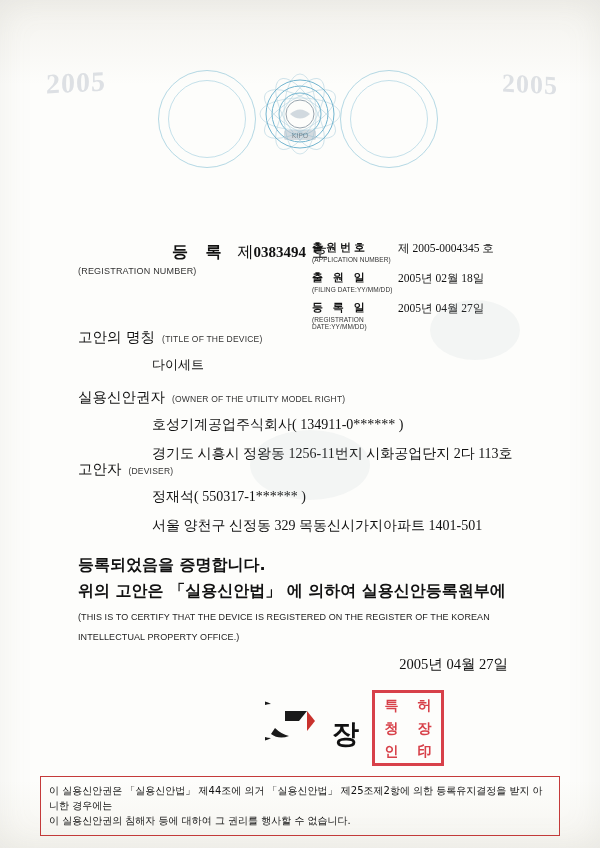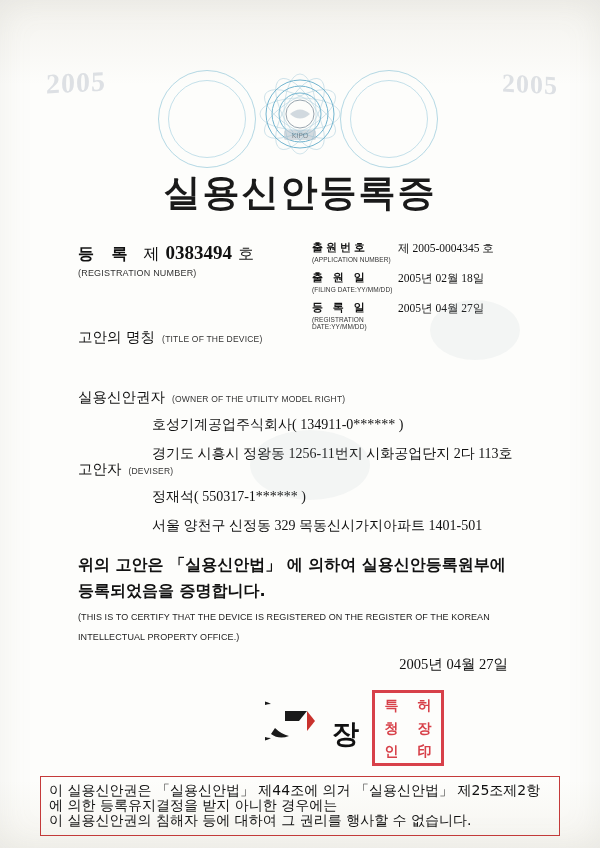--- a/index.html
+++ b/index.html
@@ -108,39 +108,39 @@
   
   .reg-row {
     position: absolute;
     left: 78px;
     top: 242px;
     width: 250px;
   }
   .reg-line {
     display: flex;
     align-items: baseline;
+    justify-content: flex-end;
   }
   .reg-label-ko {
     font-family: "DejaVu Sans", sans-serif;
     font-size: 16px;
     font-weight: bold;
     letter-spacing: 6px;
     color: #111;
   }
   .reg-prefix {
     font-family: "DejaVu Sans", sans-serif;
     font-size: 16px;
     margin-left: 10px;
     color: #111;
   }
   .reg-number {
     font-family: "Liberation Serif", serif;
-    font-size: 19px;
-    font-weight: bold;
-    margin-left: 6px;
+    font-size: 15px;
+    font-weight: bold;
     color: #111;
   }
   .reg-suffix {
     font-family: "DejaVu Sans", sans-serif;
     font-size: 16px;
     margin-left: 6px;
     color: #111;
   }
   .reg-label-en {
     font-size: 9px;
@@ -334,21 +334,21 @@
     position: absolute;
     left: 40px;
     top: 776px;
     width: 520px;
     border: 1px solid #c43a3a;
     padding: 6px 8px 7px 8px;
     box-sizing: border-box;
   }
   .note-line {
     font-family: "DejaVu Sans", sans-serif;
-    font-size: 14px;
+    font-size: 10px;
     line-height: 15px;
     color: #111;
   }
 
   
   .smudge {
     position: absolute;
     background: rgba(160,175,190,0.10);
     border-radius: 50%;
     pointer-events: none;
@@ -389,21 +389,20 @@
         <ellipse cx="54" cy="50" rx="40" ry="16" transform="rotate(30 54 50)"></ellipse>
         <ellipse cx="54" cy="50" rx="40" ry="16" transform="rotate(-30 54 50)"></ellipse>
         <ellipse cx="54" cy="50" rx="40" ry="16" transform="rotate(60 54 50)"></ellipse>
         <ellipse cx="54" cy="50" rx="40" ry="16" transform="rotate(-60 54 50)"></ellipse>
         <ellipse cx="54" cy="50" rx="40" ry="16" transform="rotate(90 54 50)"></ellipse>
       </g>
     </svg>
   </div>
 
   <div class="title-block">
-    <div class="title-ko">실용신안등록증</div>
   </div>
 
   <div class="reg-row">
     <div class="reg-line">
       <span class="reg-label-ko">등 록</span>
       <span class="reg-prefix">제</span>
       <span class="reg-number">0383494</span>
       <span class="reg-suffix">호</span>
     </div>
     <div class="reg-label-en">(REGISTRATION NUMBER)</div>
@@ -431,20 +430,21 @@
       </div>
       <div class="meta-value">2005년 04월 27일</div>
     </div>
   </div>
 
   <div class="field" id="field-title">
     <div class="field-head">
       <span class="ko">고안의  명칭</span>
       <span class="en">(TITLE OF THE DEVICE)</span>
     </div>
+    <div class="field-value">다이세트</div>
   </div>
 
   <div class="field" id="field-owner">
     <div class="field-head">
       <span class="ko">실용신안권자</span>
       <span class="en">(OWNER OF THE UTILITY MODEL RIGHT)</span>
     </div>
     <div class="field-value serif">호성기계공업주식회사( 134911-0****** )</div>
     <div class="field-value addr">경기도 시흥시 정왕동 1256-11번지 시화공업단지 2다 113호</div>
   </div>
@@ -452,22 +452,22 @@
   <div class="field" id="field-deviser">
     <div class="field-head">
       <span class="ko">고안자</span>
       <span class="en">(DEVISER)</span>
     </div>
     <div class="field-value serif">정재석( 550317-1****** )</div>
     <div class="field-value addr">서울 양천구 신정동 329 목동신시가지아파트 1401-501</div>
   </div>
 
   <div class="statement">
+    <div class="statement-ko">등록되었음을 증명합니다.</div>
     <div class="statement-ko">위의 고안은 「실용신안법」 에 의하여 실용신안등록원부에</div>
-    <div class="statement-ko">등록되었음을 증명합니다.</div>
     <div class="statement-en">(THIS IS TO  CERTIFY THAT THE DEVICE IS REGISTERED ON THE REGISTER OF THE KOREAN</div>
     <div class="statement-en">INTELLECTUAL PROPERTY OFFICE.)</div>
   </div>
 
   <div class="issue-date">2005년  04월  27일</div>
 
   <div class="office-block">
     <div class="office-inner">
       <svg class="kipo-logo" viewBox="0 0 58 46">
         <path d="M6 6 a20 20 0 1 0 0 34 a16 16 0 1 1 0 -34z" fill="#1a1a1a"></path>

